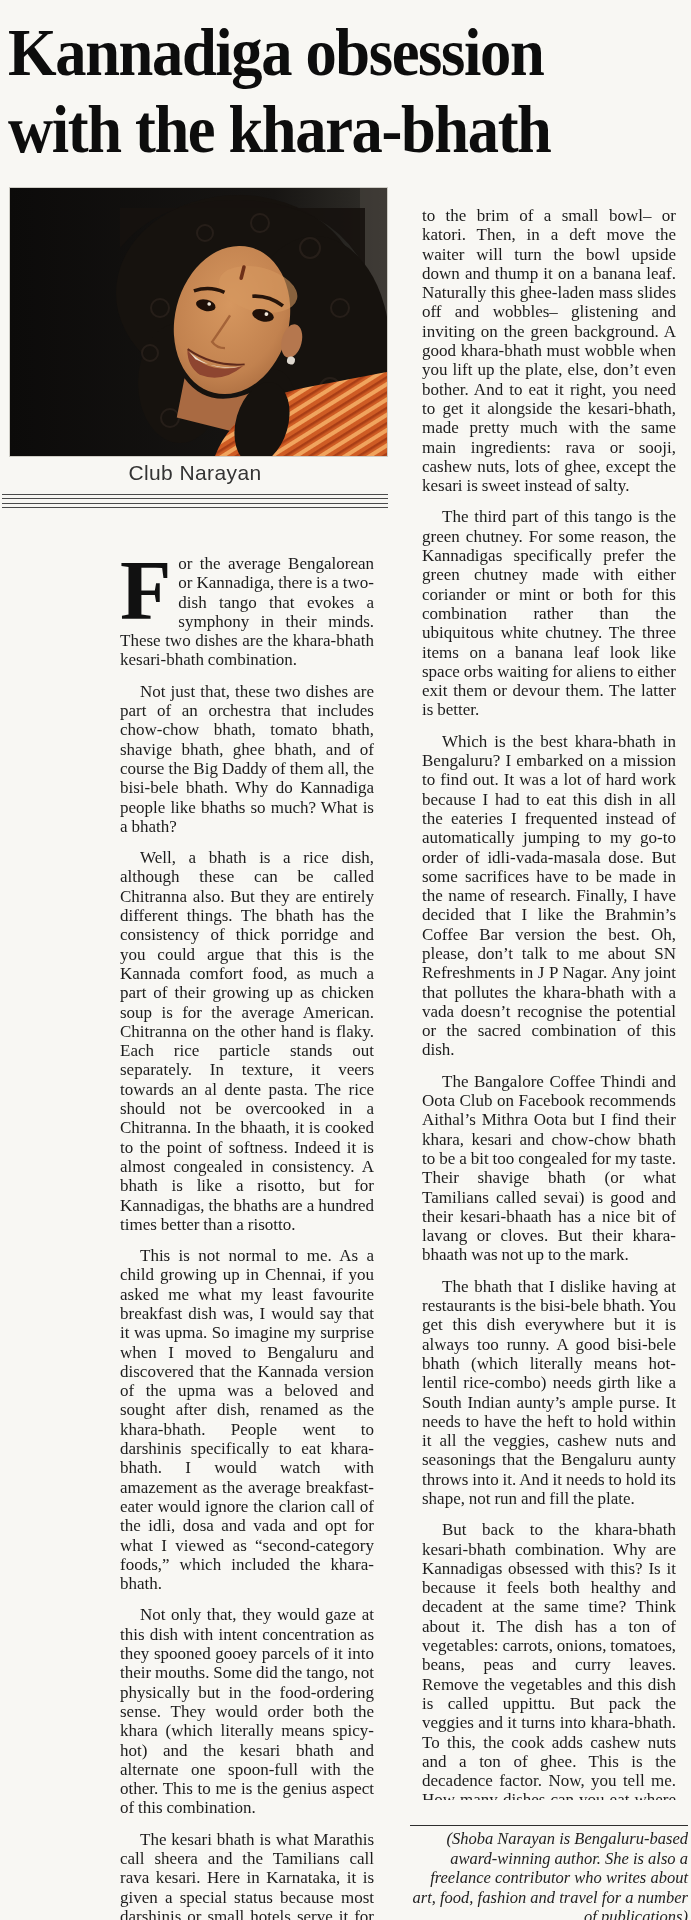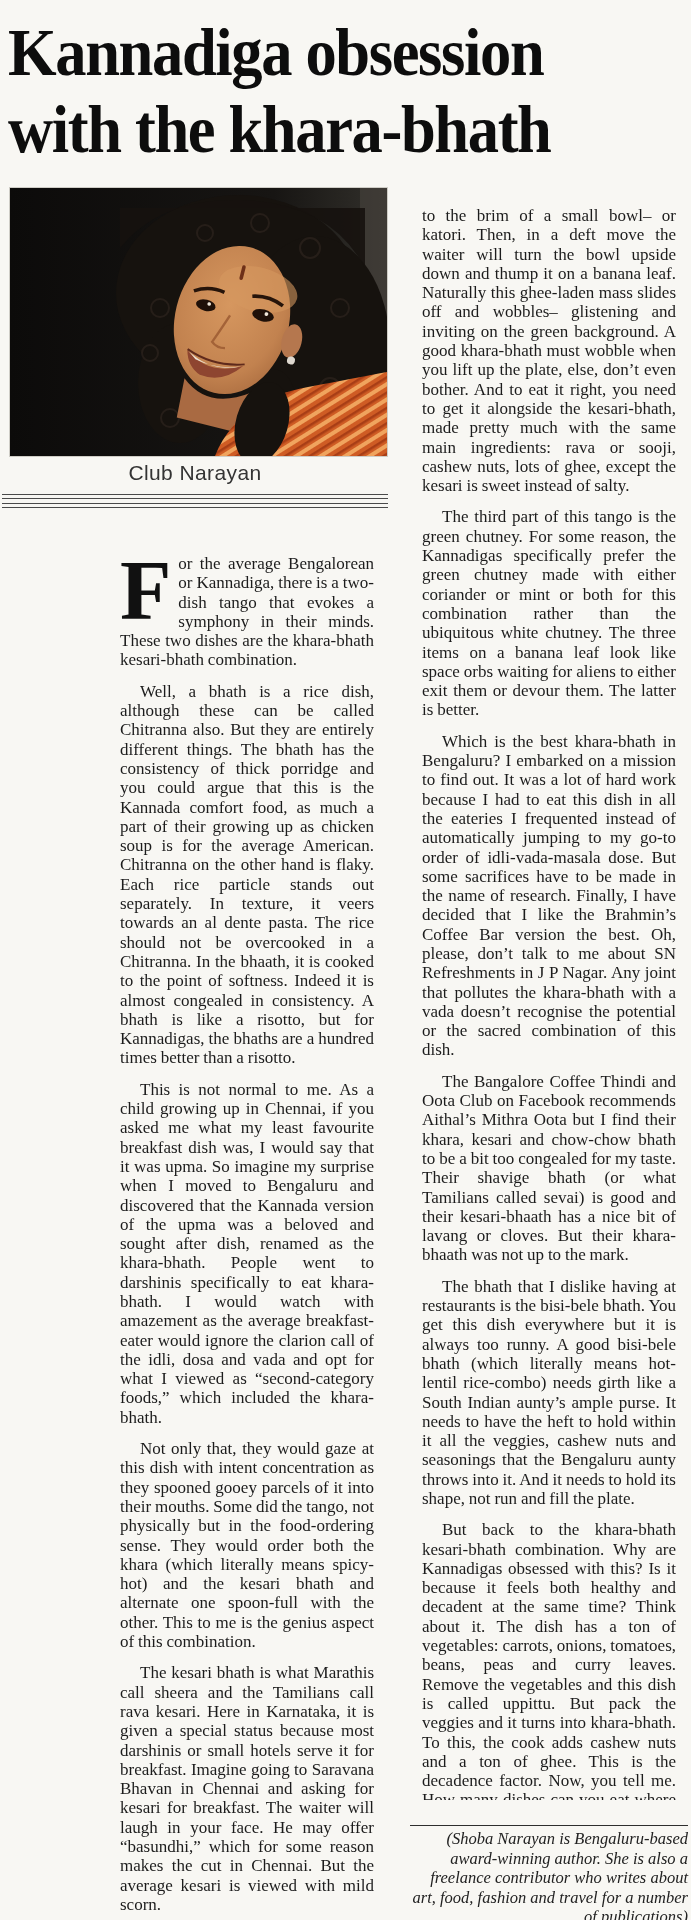--- a/index.html
+++ b/index.html
@@ -154,20 +154,21 @@
 
   <div class="rules">
     <div class="rule-pair"></div>
     <div class="rule-pair"></div>
   </div>
 
   <div class="col col-left">
     <p class="no-indent">
       <span class="dropcap">F</span><span>or the average Bengalorean or Kannadiga, there is a two-dish tango that evokes a symphony in their minds. These two dishes are the khara-bhath kesari-bhath combination.</span>
     </p>
+    <p>Not just that, these two dishes are part of an orchestra that includes chow-chow bhath, tomato bhath, shavige bhath, ghee bhath, and of course the Big Daddy of them all, the bisi-bele bhath. Why do Kannadiga people like bhaths so much? What is a bhath?</p>
     <p>Well, a bhath is a rice dish, although these can be called Chitranna also. But they are entirely different things. The bhath has the consistency of thick porridge and you could argue that this is the Kannada comfort food, as much a part of their growing up as chicken soup is for the average American. Chitranna on the other hand is flaky. Each rice particle stands out separately. In texture, it veers towards an al dente pasta. The rice should not be overcooked in a Chitranna. In the bhaath, it is cooked to the point of softness. Indeed it is almost congealed in consistency. A bhath is like a risotto, but for Kannadigas, the bhaths are a hundred times better than a risotto.</p>
     <p>This is not normal to me. As a child growing up in Chennai, if you asked me what my least favourite breakfast dish was, I would say that it was upma. So imagine my surprise when I moved to Bengaluru and discovered that the Kannada version of the upma was a beloved and sought after dish, renamed as the khara-bhath. People went to darshinis specifically to eat khara-bhath. I would watch with amazement as the average breakfast-eater would ignore the clarion call of the idli, dosa and vada and opt for what I viewed as “second-category foods,” which included the khara-bhath.</p>
     <p>Not only that, they would gaze at this dish with intent concentration as they spooned gooey parcels of it into their mouths. Some did the tango, not physically but in the food-ordering sense. They would order both the khara (which literally means spicy-hot) and the kesari bhath and alternate one spoon-full with the other. This to me is the genius aspect of this combination.</p>
     <p>The kesari bhath is what Marathis call sheera and the Tamilians call rava kesari. Here in Karnataka, it is given a special status because most darshinis or small hotels serve it for breakfast. Imagine going to Saravana Bhavan in Chennai and asking for kesari for breakfast. The waiter will laugh in your face. He may offer “basundhi,” which for some reason makes the cut in Chennai. But the average kesari is viewed with mild scorn.</p>
   </div>
 
   <div class="col col-right">
     <p class="no-indent">to the brim of a small bowl– or katori. Then, in a deft move the waiter will turn the bowl upside down and thump it on a banana leaf. Naturally this ghee-laden mass slides off and wobbles– glistening and inviting on the green background. A good khara-bhath must wobble when you lift up the plate, else, don’t even bother. And to eat it right, you need to get it alongside the kesari-bhath, made pretty much with the same main ingredients: rava or sooji, cashew nuts, lots of ghee, except the kesari is sweet instead of salty.</p>
     <p>The third part of this tango is the green chutney. For some reason, the Kannadigas specifically prefer the green chutney made with either coriander or mint or both for this combination rather than the ubiquitous white chutney. The three items on a banana leaf look like space orbs waiting for aliens to either exit them or devour them. The latter is better.</p>
     <p>Which is the best khara-bhath in Bengaluru? I embarked on a mission to find out. It was a lot of hard work because I had to eat this dish in all the eateries I frequented instead of automatically jumping to my go-to order of idli-vada-masala dose. But some sacrifices have to be made in the name of research. Finally, I have decided that I like the Brahmin’s Coffee Bar version the best. Oh, please, don’t talk to me about SN Refreshments in J P Nagar. Any joint that pollutes the khara-bhath with a vada doesn’t recognise the potential or the sacred combination of this dish.</p>

